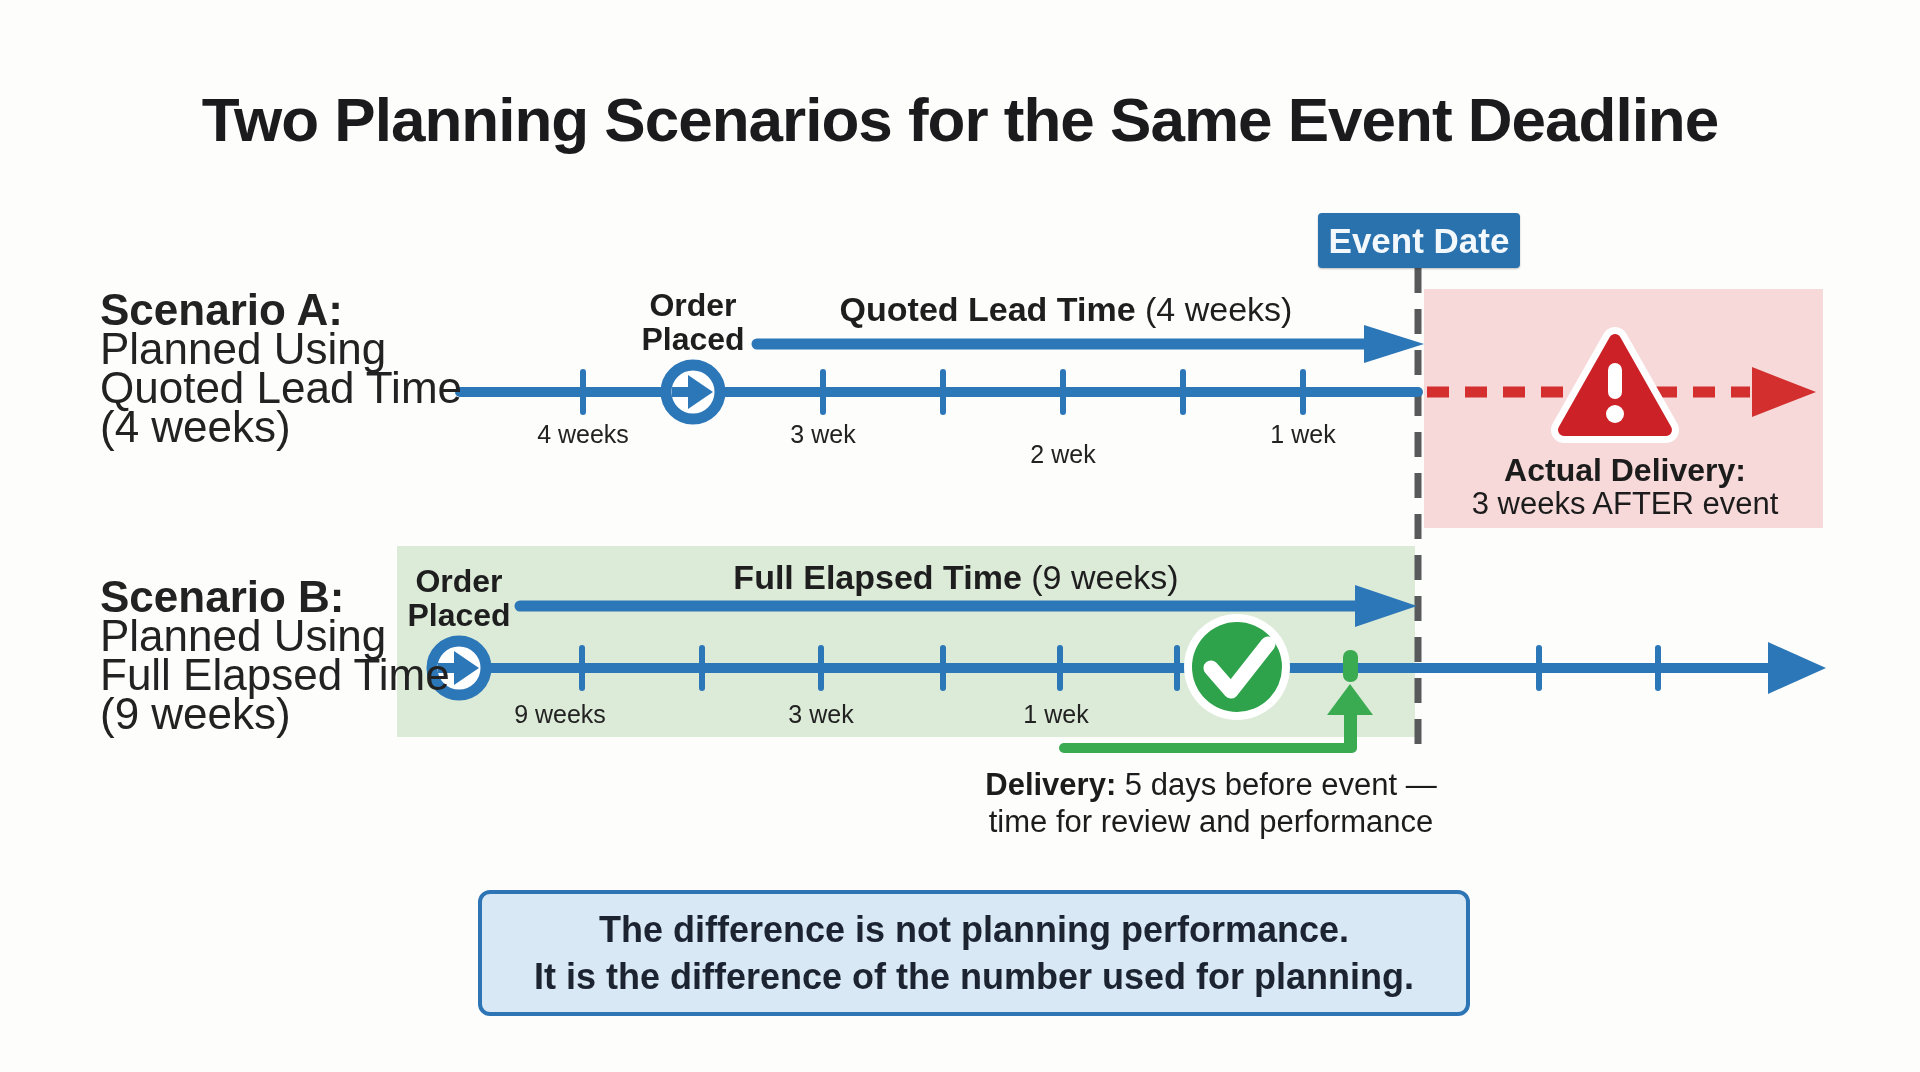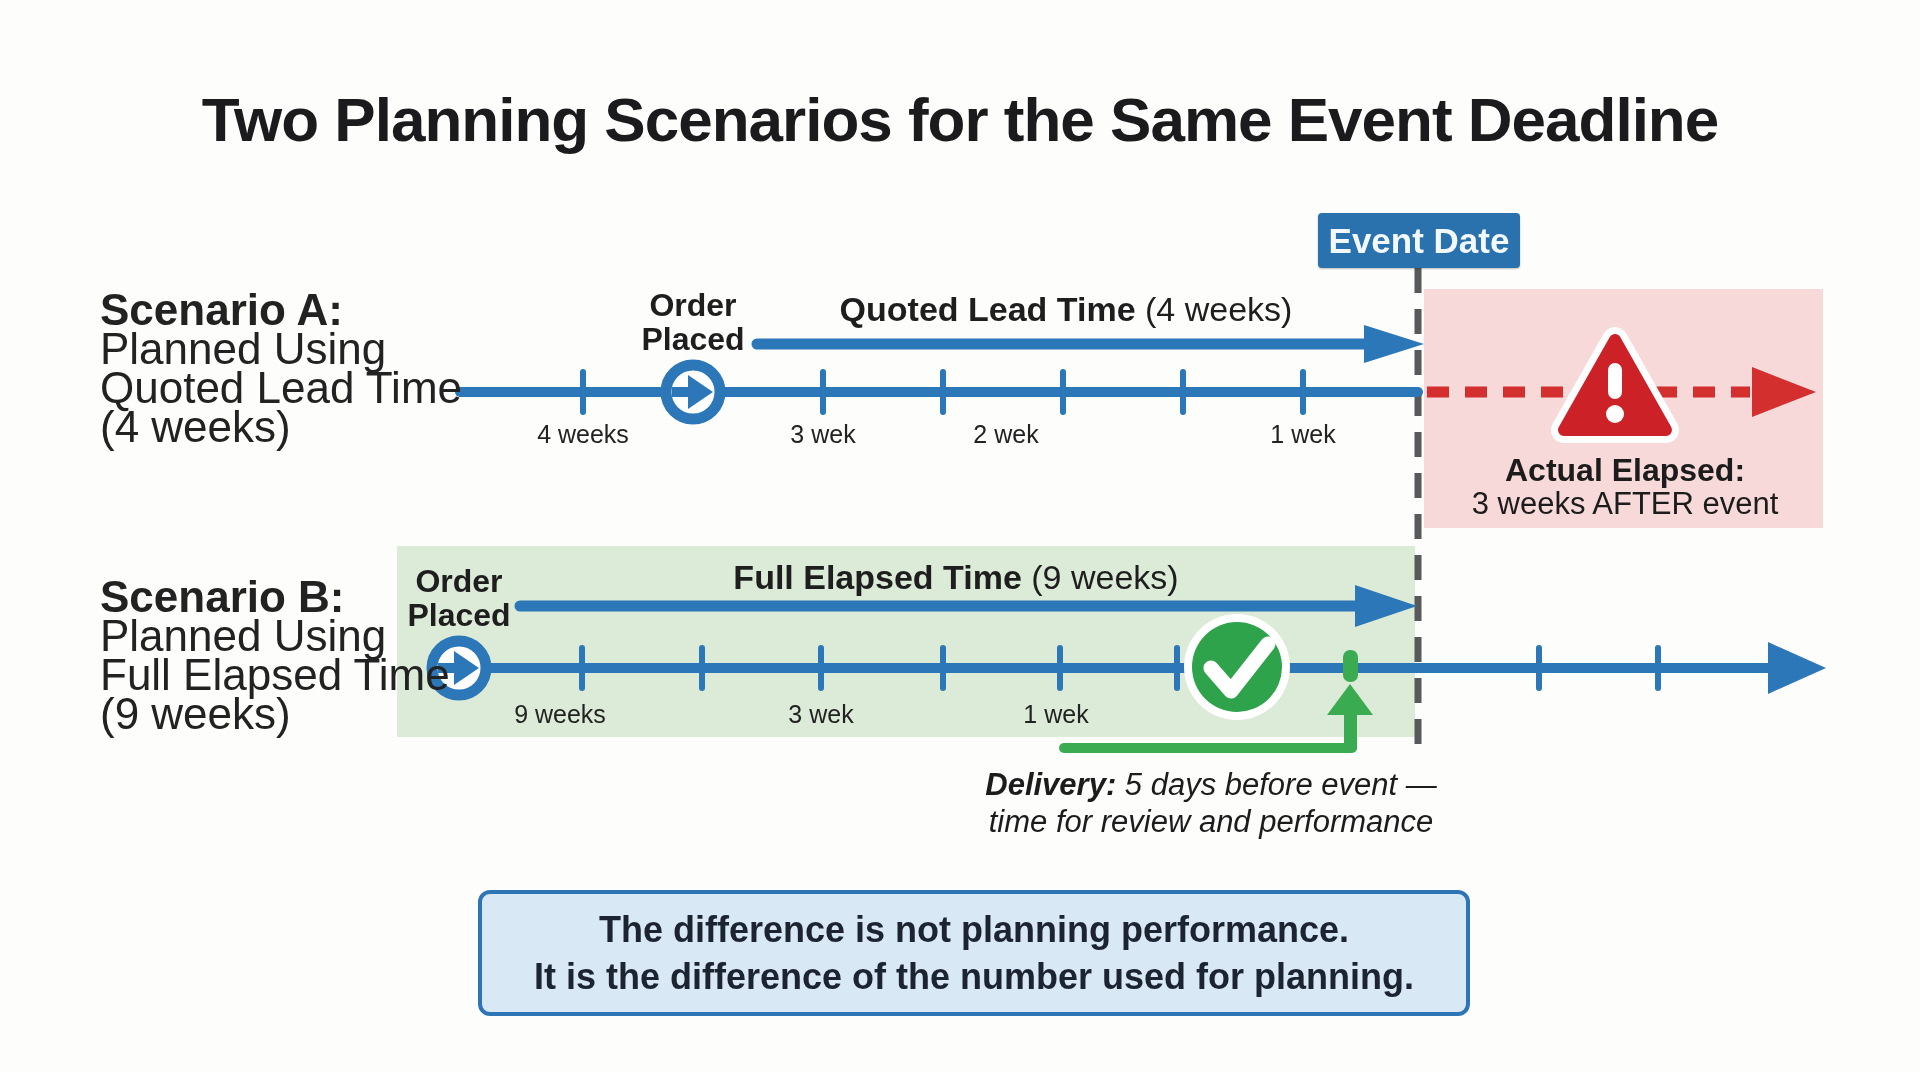--- a/index.html
+++ b/index.html
@@ -31,21 +31,21 @@
   #order-b{left:359px;top:564px;}
   .duration-label{font-size:34px;color:#1e1e1e;white-space:nowrap;}
   .duration-label .b{font-weight:bold;}
   #quoted-label{left:816px;top:290px;width:500px;text-align:center;}
   #elapsed-label{left:706px;top:558px;width:500px;text-align:center;}
   .tick-label{width:180px;text-align:center;font-size:25px;color:#222;white-space:nowrap;}
   .tick-a{top:420px;}
   .tick-b{top:700px;}
   #outcome{left:1435px;top:453px;width:380px;text-align:center;font-size:31px;line-height:34px;color:#1c1c1c;}
   #outcome .b{font-weight:bold;font-size:32px;}
-  #delivery-note{left:911px;top:766px;width:600px;text-align:center;font-size:31px;line-height:37px;color:#1c1c1c;font-style:italic;}
+  #delivery-note{left:911px;top:766px;width:600px;text-align:center;font-size:31px;line-height:37px;color:#1c1c1c;}
   #delivery-note .b{font-weight:bold;}
   #footer-box{
     left:478px;top:890px;width:984px;height:118px;
     background:#d9e8f5;border:4px solid #2e75b6;border-radius:12px;
     display:flex;flex-direction:column;align-items:center;justify-content:center;
     font-size:36px;font-weight:bold;line-height:47px;color:#1b2430;text-align:center;
   }
   svg{position:absolute;left:0;top:0;}
   .layer0{z-index:0;} .layer1{z-index:1;} .layer3{z-index:3;}
 </style>
@@ -154,25 +154,25 @@
     <div>Order</div>
     <div>Placed</div>
   </div>
 
   <div class="abs layer3 duration-label" id="quoted-label">
     <span class="b">Quoted Lead Time</span><span> (4 weeks)</span>
   </div>
 
   <div class="abs layer3 tick-label tick-a" style="left:493px;">4 weeks</div>
   <div class="abs layer3 tick-label tick-a" style="left:733px;">3 wek</div>
-  <div class="abs layer3 tick-label tick-a" style="left:916px;">2 wek</div>
+  <div class="abs layer3 tick-label tick-a" style="left:973px;margin-top:20px;">2 wek</div>
   <div class="abs layer3 tick-label tick-a" style="left:1213px;">1 wek</div>
 
   <div class="abs layer3" id="outcome">
-    <div class="b">Actual Elapsed:</div>
+    <div class="b">Actual Delivery:</div>
     <div>3 weeks AFTER event</div>
   </div>
 
   <div class="abs layer3 scenario-label" id="scenario-b-label">
     <div class="b">Scenario B:</div>
     <div>Planned Using</div>
     <div>Full Elapsed Time</div>
     <div>(9 weeks)</div>
   </div>
 

